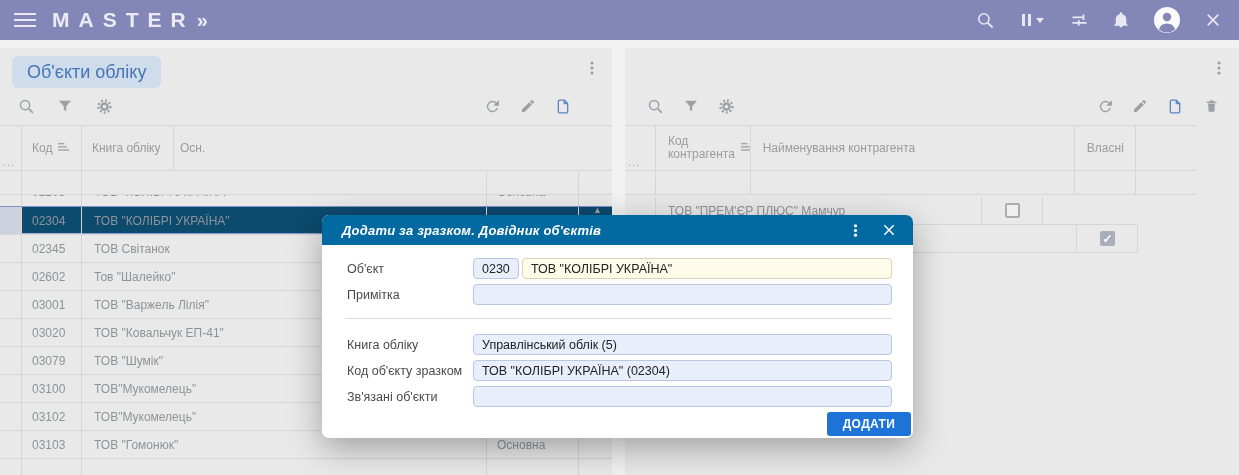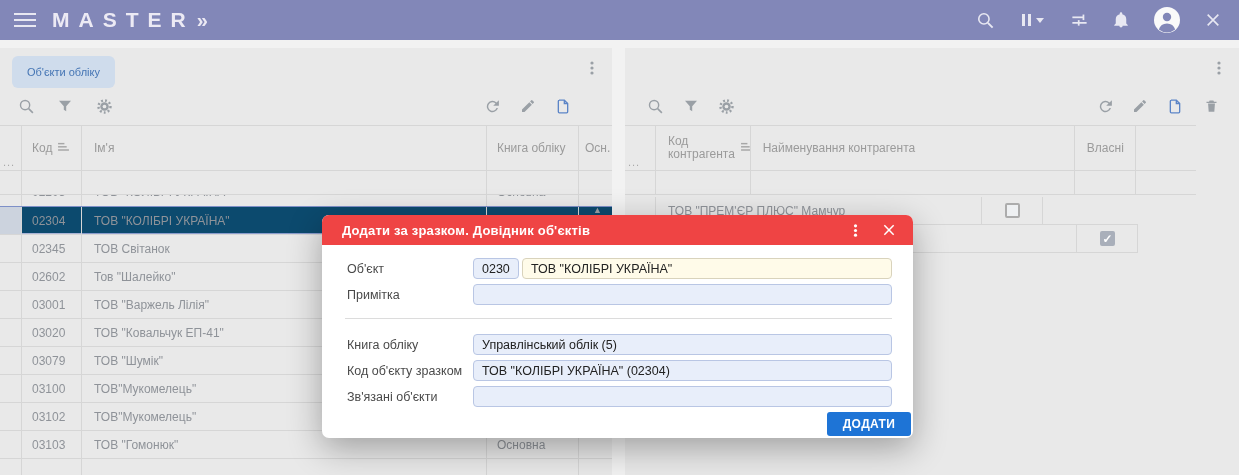--- a/index.html
+++ b/index.html
@@ -18,21 +18,21 @@
   .tb-ic { width:20px; height:20px; display:flex; align-items:center; justify-content:center; cursor:pointer; }
   .tb-ic svg { display:block; }
 
   
   .panel { position:absolute; top:48px; height:427px; background:#e9e9e9; }
   .panel-left  { left:0;  width:612px; }
   .panel-right { left:625px; width:614px; }
 
   .panel-head { position:relative; height:40px; }
   .tab { position:absolute; left:12px; top:8px; height:32px; padding:0 15px; background:#cfdcec;
-         border-radius:6px; display:flex; align-items:center; font-size:11px; color:#4575b4; cursor:pointer; }
+         border-radius:6px; display:flex; align-items:center; font-size:18px; color:#4575b4; cursor:pointer; }
   .panel-title { position:absolute; left:20px; top:0; height:40px; display:flex; align-items:center;
                  font-size:14.5px; color:#6e92c3; }
   .kebab { position:absolute; right:10px; top:10px; width:20px; height:20px; display:flex;
            align-items:center; justify-content:center; cursor:pointer; }
   .kebab svg { display:block; }
 
   .toolbar { position:relative; height:37px; }
   .tool { position:absolute; top:8px; width:20px; height:20px; display:flex; align-items:center;
           justify-content:center; cursor:pointer; color:#9aa0a6; }
   .tool.blue { color:#5c85c7; }
@@ -75,22 +75,22 @@
   .scroll-up { position:absolute; font-size:9px; color:#9aa0a6; cursor:pointer; }
 
   
   .cb { width:15px; height:15px; border:2px solid #acacac; border-radius:2px; background:#eef0f2; cursor:pointer; }
   .cb.checked { background:#a9afba; border-color:#a9afba; position:relative; }
   .cb.checked::after { content:"✓"; position:absolute; left:1px; top:-1px; color:#fff; font-size:12px; font-weight:bold; }
 
   
   .modal { position:absolute; left:322px; top:215px; width:591px; height:223px; background:#fff;
            border-radius:7px; box-shadow:0 10px 34px rgba(0,0,0,.32); z-index:50; }
-  .modal-head { position:absolute; left:0; top:0; right:0; height:30px; background:#ef4444;
-                border-radius:7px 7px 0 0; display:flex; align-items:center; color:#fff; }
+  .modal-head { position:absolute; left:0; top:0; right:0; height:30px; background:#0369a1;
+                border-radius:7px 7px 0 0; display:flex; align-items:center; color:#fff;font-style:italic; }
   .modal-title { margin-left:20px; font-size:13px; font-weight:bold; letter-spacing:.2px; }
   .mh-ic { position:absolute; top:5px; width:20px; height:20px; display:flex; align-items:center;
            justify-content:center; cursor:pointer; color:#fff; }
   .mh-kebab { right:48px; } .mh-close { right:14px; }
 
   .m-label { position:absolute; left:25px; height:21px; display:flex; align-items:center;
              font-size:12.5px; color:#4a4a4a; }
   .m-input { position:absolute; height:21px; background:#e8eefa; border:1px solid #b9c6e4; border-radius:4px;
              font-family:"Liberation Sans", sans-serif; font-size:12.5px; color:#222; padding:0 8px; outline:none; }
   .m-input.cream { background:#fffbe9; border-color:#d9d3bc; }
@@ -212,23 +212,20 @@
         <div class="c c1 hcell">
           <span>Код</span>
           <span class="sort-ic">
             <svg width="11" height="10" viewBox="0 0 12 11" fill="#a7a7a7">
                 <rect x="0" y="1" width="7" height="1.6"></rect>
                 <rect x="0" y="4.5" width="9.5" height="1.6"></rect>
                 <rect x="0" y="8" width="12" height="1.6"></rect>
               </svg>
           </span>
         </div>
-        <div class="c c2 hcell">
-            <span>Ім'я</span>
-          </div>
         <div class="c c3 hcell">
             <span style="white-space:normal">Книга обліку</span>
           </div>
         <div class="c c4 hcell">
             <span>Осн. с</span>
           </div>
       </div>
       <div class="trow tfilter-row">
         <div class="c c0"></div>
           <div class="c c1"></div>

